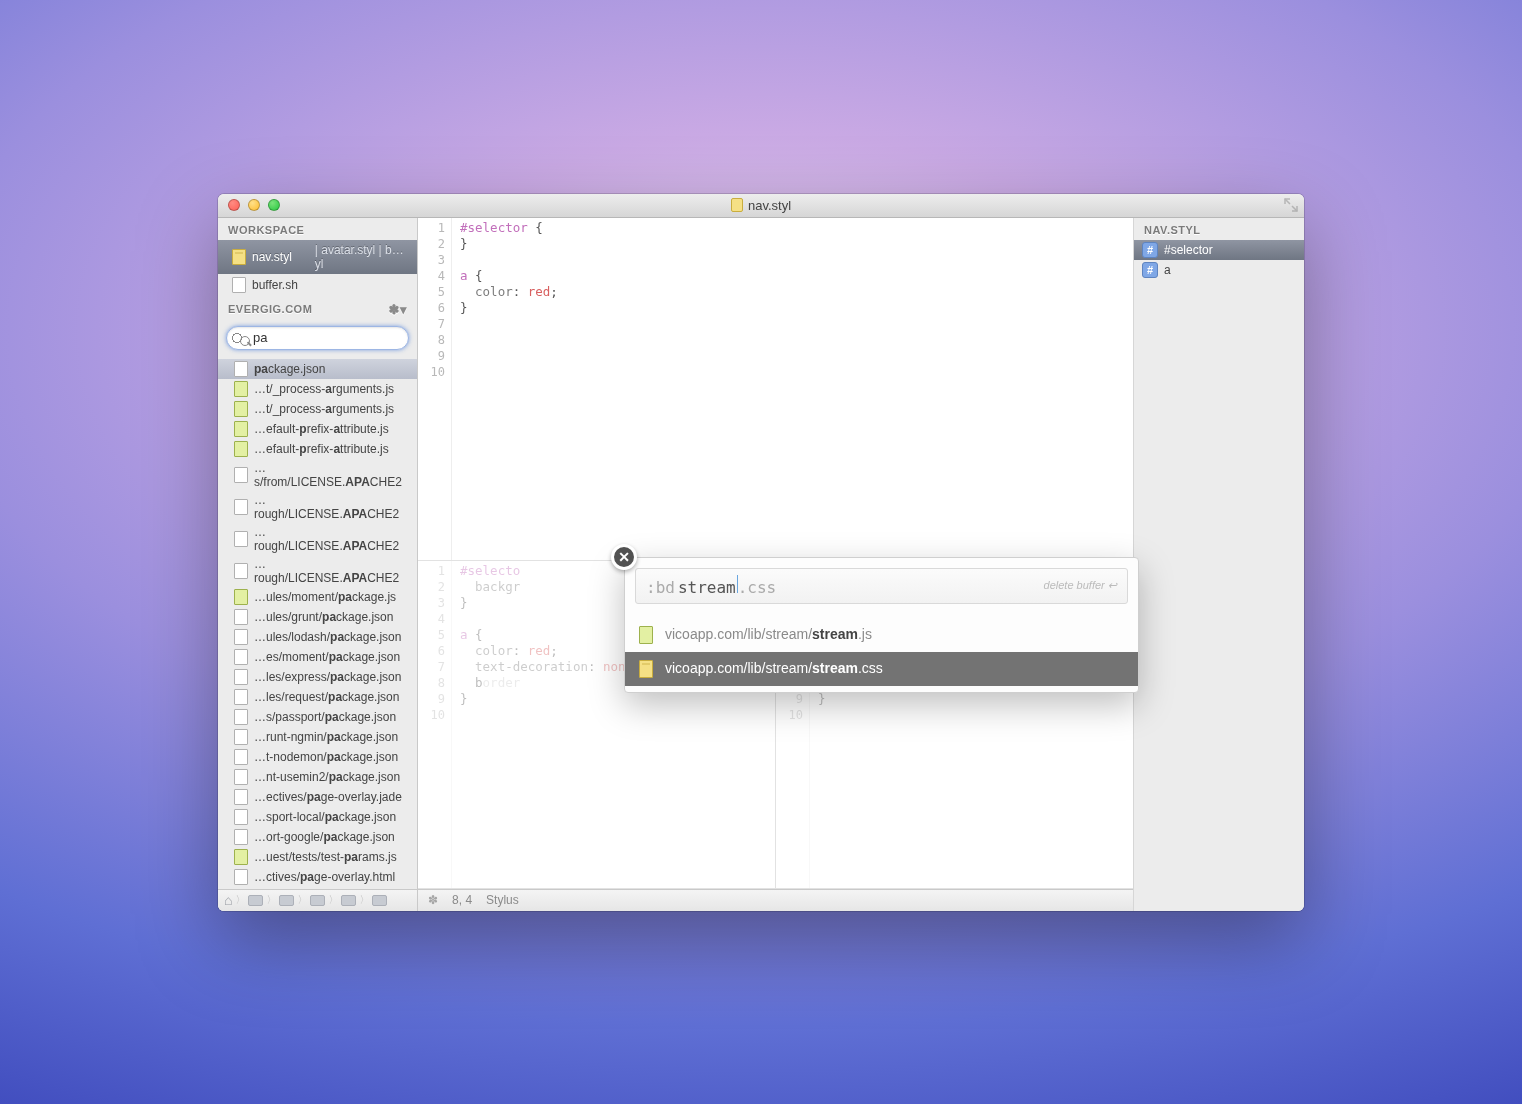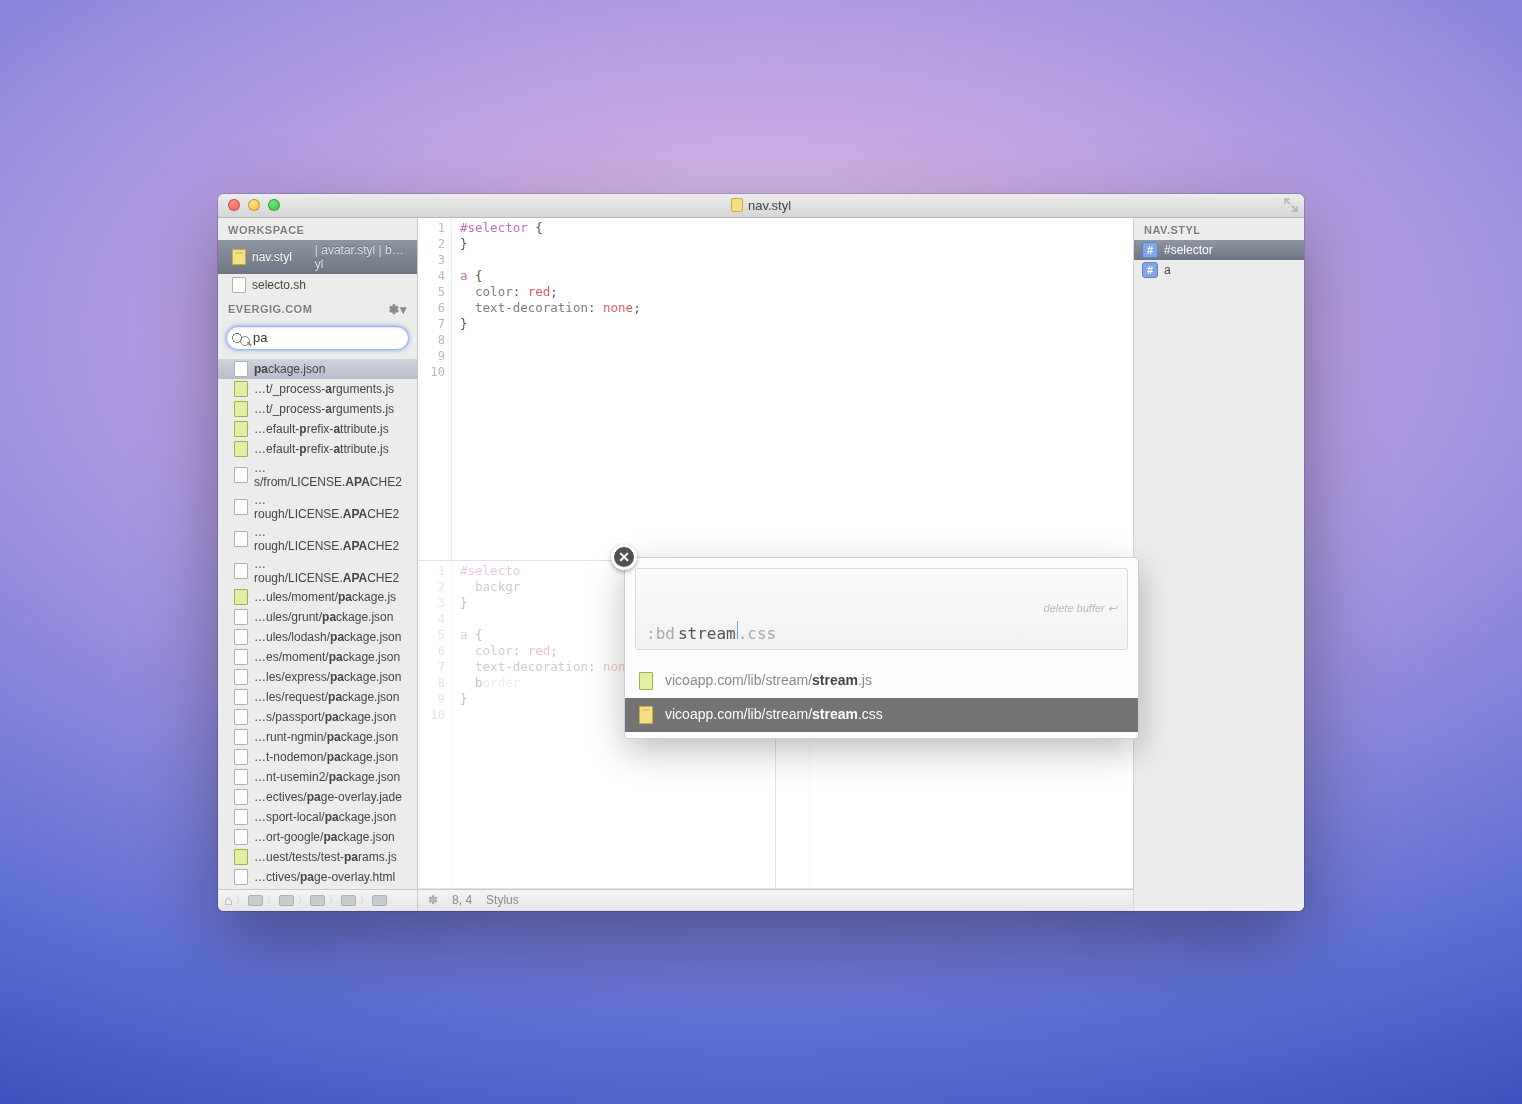--- a/index.html
+++ b/index.html
@@ -131,21 +131,21 @@
     position:absolute; left:-14px; top:-14px; width:26px; height:26px;
     background:#515151; border:3px solid #fff; border-radius:50%;
     color:#fff; display:flex; align-items:center; justify-content:center;
     font-weight:bold; font-size:14px; box-shadow:0 2px 4px rgba(0,0,0,.3);
   }
   .pal-input-row {
     margin:10px; border:1px solid #d9d9d9; border-radius:3px;
     background:linear-gradient(#fbfbfb,#f2f2f2);
     display:flex; align-items:center; padding:6px 10px;
   }
-  .pal-input { flex:1; font-family:Menlo,Consolas,monospace; font-size:16px; color:#aaa; display:flex; align-items:baseline;margin-top:46px;}
+  .pal-input { flex:1; font-family:Menlo,Consolas,monospace; font-size:16px; color:#aaa; display:flex; align-items:baseline;}
   .pal-input .strong { color:#555; font-weight:normal; margin:0 1px 0 3px;}
   .pal-input .csr { display:inline-block; width:1px; height:18px; background:#6aa6df; vertical-align:-3px;}
   .pal-hint { font-size:11px; color:#bbb; font-style:italic; white-space:nowrap; }
   .pal-results { padding:4px 0 6px; }
   .pal-item { display:flex; align-items:flex-start; gap:12px; padding:8px 14px; font-size:14px; color:#8a8a8a; }
   .pal-item.sel { background:#737373; color:#fff; }
   .pal-item b { color:#444; font-weight:bold; }
   .pal-item.sel b { color:#fff; }
   .pal-item .icon { width:16px; height:18px; }
 
@@ -179,21 +179,21 @@
         <span>WORKSPACE</span>
       </div>
       <div class="ws-list" id="ws-list">
           <div class="ws-row selected">
             <span class="icon css"></span>
             <span class="name">nav.styl</span>
             <span class="after"> | avatar.styl | b…yl</span>
           </div>
           <div class="ws-row">
             <span class="icon sh"></span>
-            <span class="name">selecto.sh</span>
+            <span class="name">buffer.sh</span>
             <span class="after"></span>
           </div>
         </div>
 
       <div class="sb-header">
         <span>EVERGIG.COM</span>
         <span class="gear-btn">✽▾</span>
       </div>
       <div class="sb-search">
         <div class="search-wrap">
@@ -334,21 +334,20 @@
                 <div>8</div>
                 <div>9</div>
                 <div>10</div>
               </div>
             <div class="code" id="code-top">
                 <div class="ln"><span class="p-sel">#selector</span> {</div>
                 <div class="ln">}</div>
                 <div class="ln"></div>
                 <div class="ln"><span class="p-sel">a</span> {</div>
                 <div class="ln">  <span class="p-key">color</span>: <span class="p-val">red</span>;</div>
-                <div class="ln">  <span class="p-key">text-decoration</span>: <span class="p-val">none</span>;</div>
                 <div class="ln">}</div>
                 <div class="ln"></div>
               </div>
           </div>
 
           <div class="pane dim" style="flex:1">
             <div class="split2">
               <div class="col">
                 <div class="gutter" id="gut-bl">
                     <div>1</div>

